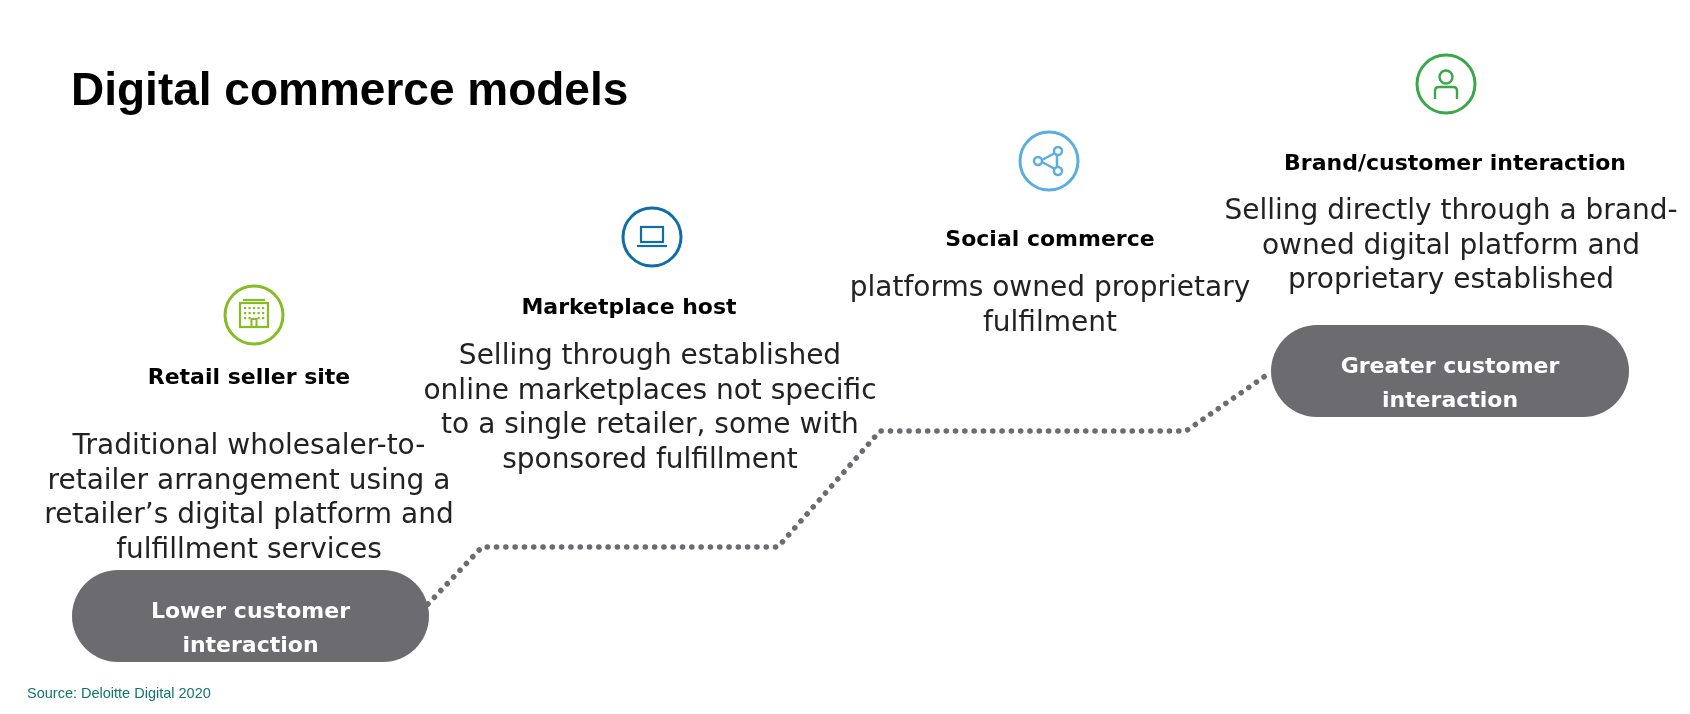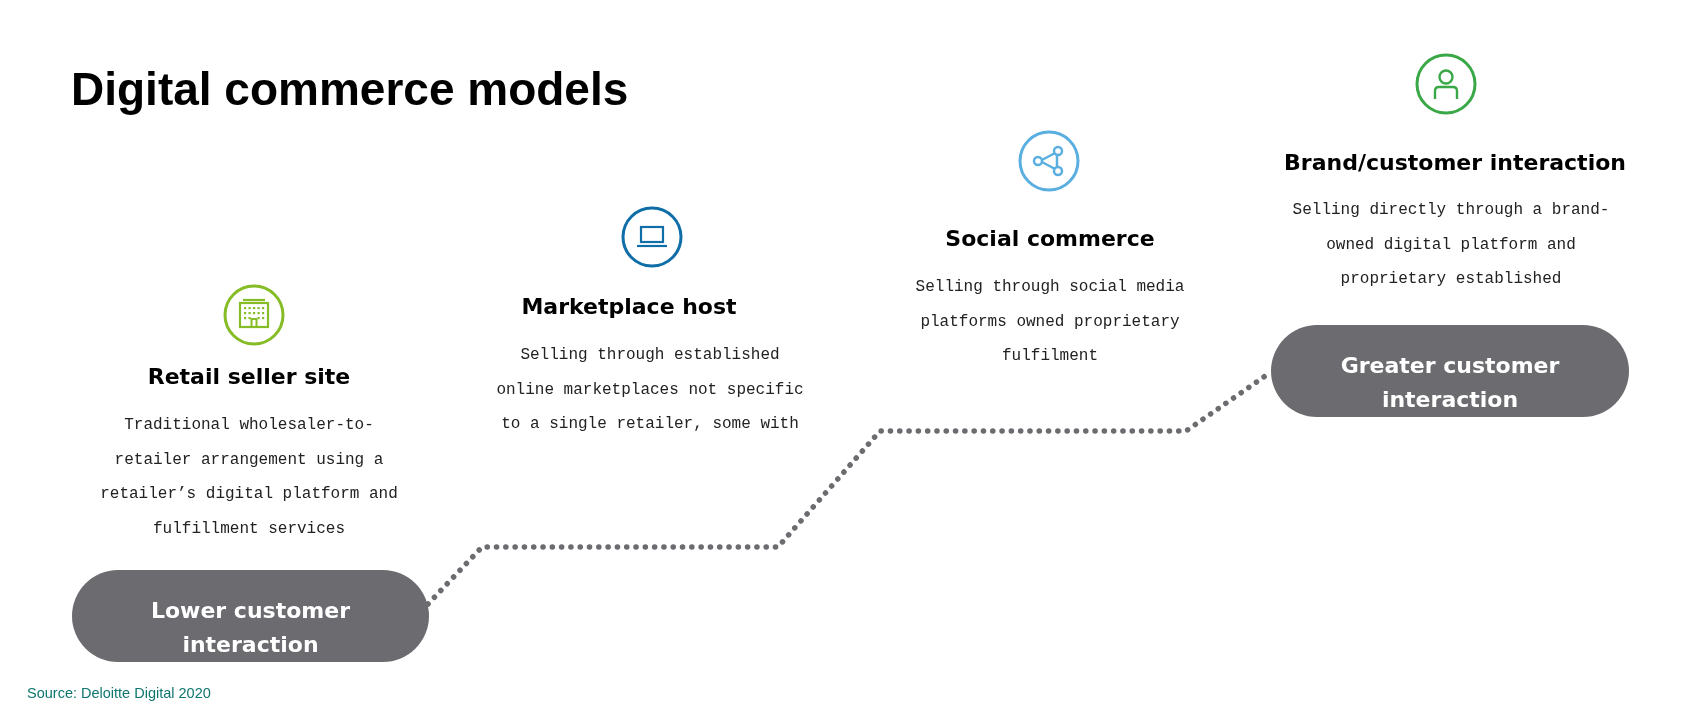--- a/index.html
+++ b/index.html
@@ -3,22 +3,22 @@
 <meta charset="utf-8">
 <style>
   html, body { margin: 0; padding: 0; background: #ffffff; }
   body { width: 1690px; height: 714px; position: relative; overflow: hidden;
          font-family: "DejaVu Sans", "Liberation Sans", sans-serif; color: #111; }
   .title { position: absolute; left: 71px; top: 62px; font-family: "Liberation Sans", sans-serif;
            font-weight: bold; font-size: 46px; color: #000; letter-spacing: 0px; white-space: nowrap; }
   .icon { position: absolute; width: 62px; height: 62px; }
   .col-title { position: absolute; font-weight: bold; font-size: 22px; color: #000; white-space: nowrap;
                transform: translateX(-50%); }
-  .col-desc { position: absolute; font-size: 16px; line-height: 34.5px; color: #222; text-align: center;
-              transform: translateX(-50%); font-weight: normal; font-family: Liberation Mono, monospace; }
+  .col-desc { position: absolute; font-size: 28px; line-height: 34.5px; color: #222; text-align: center;
+              transform: translateX(-50%); font-weight: normal; }
   .col-desc span { display: block; white-space: nowrap; }
   .pill { position: absolute; background: #6b6b70; border-radius: 46px; color: #fff;
           display: flex; align-items: flex-end; justify-content: center; text-align: center;
           font-weight: bold; font-size: 22px; line-height: 34px; }
   .pill span { display: block; }
   .source { position: absolute; left: 27px; top: 685px; font-family: "Liberation Sans", sans-serif;
             font-size: 14.5px; color: #0f766e; white-space: nowrap; }
   svg.path { position: absolute; left: 0; top: 0; }
 </style>
 </head>
@@ -48,55 +48,55 @@
         <rect x="39" y="28" width="2.2" height="2.2"></rect>
       <rect x="21" y="33" width="2.2" height="2.2"></rect>
         <rect x="25.5" y="33" width="2.2" height="2.2"></rect>
         <rect x="34.5" y="33" width="2.2" height="2.2"></rect>
         <rect x="39" y="33" width="2.2" height="2.2"></rect>
     </g>
     <rect x="28.5" y="35" width="5" height="8" fill="none" stroke="#86bc25" stroke-width="2"></rect>
   </svg>
 </div>
 <div class="col-title" style="left:249px; top:364px;">Retail seller site</div>
-<div class="col-desc" style="left:249px; top:408px;text-align:center;">
+<div class="col-desc" style="left:249px; top:428px;text-align:center;">
   <span>Traditional wholesaler-to-</span>
   <span>retailer arrangement using a</span>
   <span>retailer’s digital platform and</span>
   <span>fulfillment services</span>
 </div>
 
 <div class="icon" style="left:621px; top:206px;">
   <svg width="62" height="62" viewBox="0 0 62 62">
     <circle cx="31" cy="31" r="29" fill="none" stroke="#0f6ea8" stroke-width="3"></circle>
     <rect x="20" y="21" width="22" height="15" fill="none" stroke="#0f6ea8" stroke-width="2.2"></rect>
     <line x1="16" y1="40" x2="46" y2="40" stroke="#0f6ea8" stroke-width="2.2"></line>
   </svg>
 </div>
 <div class="col-title" style="left:629px; top:294px;">Marketplace host</div>
 <div class="col-desc" style="left:650px; top:338px;">
   <span>Selling through established</span>
   <span>online marketplaces not specific</span>
   <span>to a single retailer, some with</span>
+  <span>sponsored fulfillment</span>
 </div>
 
 <div class="icon" style="left:1018px; top:130px;">
   <svg width="62" height="62" viewBox="0 0 62 62">
     <circle cx="31" cy="31" r="29" fill="none" stroke="#5aaee0" stroke-width="3"></circle>
     <line x1="22" y1="31" x2="39" y2="22" stroke="#5aaee0" stroke-width="2.5"></line>
     <line x1="22" y1="31" x2="39" y2="40" stroke="#5aaee0" stroke-width="2.5"></line>
     <line x1="39" y1="22" x2="39" y2="40" stroke="#5aaee0" stroke-width="2.5"></line>
     <circle cx="20" cy="31" r="4" fill="#fff" stroke="#5aaee0" stroke-width="2.5"></circle>
     <circle cx="40" cy="21" r="4" fill="#fff" stroke="#5aaee0" stroke-width="2.5"></circle>
     <circle cx="40" cy="41" r="4" fill="#fff" stroke="#5aaee0" stroke-width="2.5"></circle>
   </svg>
 </div>
 <div class="col-title" style="left:1050px; top:226px;">Social commerce</div>
 <div class="col-desc" style="left:1050px; top:270px;">
-  <span>Selling through social media</span>
   <span>platforms owned proprietary</span>
   <span>fulfilment</span>
 </div>
 
 <div class="icon" style="left:1415px; top:53px;">
   <svg width="62" height="62" viewBox="0 0 62 62">
     <circle cx="31" cy="31" r="29" fill="none" stroke="#3aa847" stroke-width="3"></circle>
     <circle cx="31" cy="24" r="6.5" fill="none" stroke="#3aa847" stroke-width="2.4"></circle>
     <path d="M 20 46 L 20 38 Q 20 34 24 34 L 38 34 Q 42 34 42 38 L 42 46" fill="none" stroke="#3aa847" stroke-width="2.4"></path>
   </svg>

